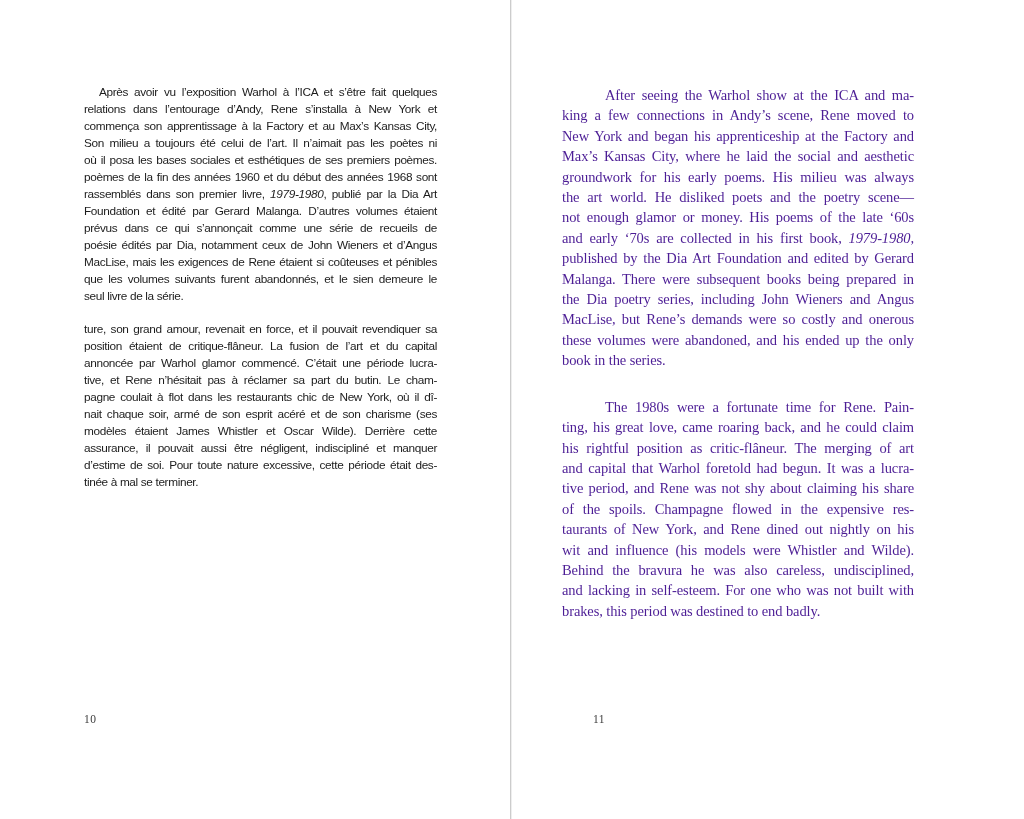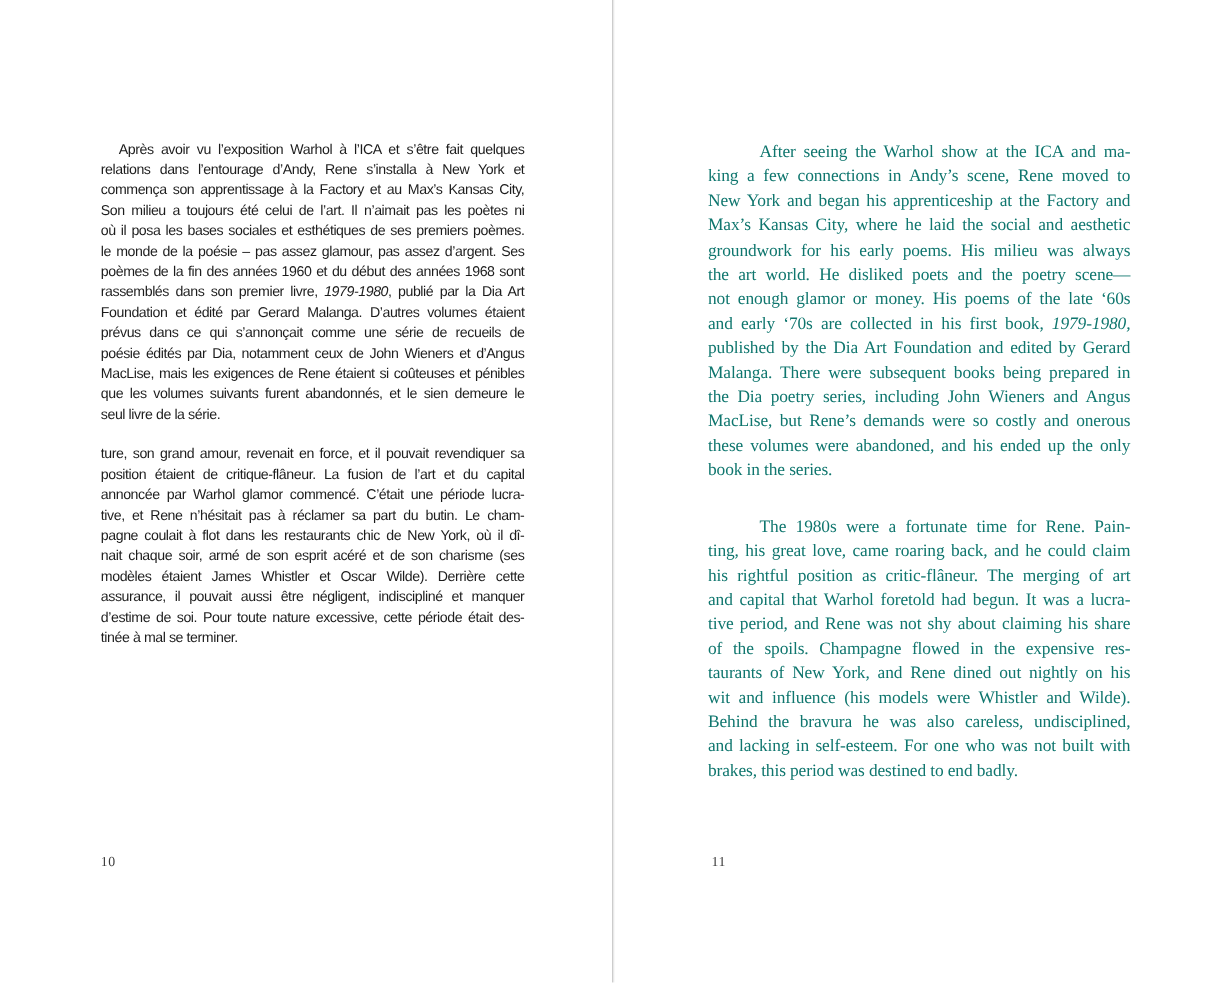--- a/index.html
+++ b/index.html
@@ -18,41 +18,40 @@
     position: absolute;
     left: 510px;
     top: 0;
     width: 1px;
     height: 819px;
     background: #cccccc;
     box-shadow: 1px 0 0 #eeeeee;
   }
   .text-block {
     position: absolute;
-    margin-top: 32px;
   }
   .fr-block {
     left: 84px;
     top: 84px;
     width: 353px;
     font-family: "Liberation Sans", sans-serif;
     font-size: 11.8px;
     line-height: 17px;
     letter-spacing: -0.35px;
     color: #1c1c1c;
   }
   .en-block {
-    left: 590px;
+    left: 562px;
     top: 85px;
     width: 352px;
     font-family: "Liberation Serif", serif;
     font-size: 14.5px;
     line-height: 20.4px;
     letter-spacing: -0.1px;
-    color: #0f766e;
+    color: #4c1d95;
   }
   .fr-block .paragraph + .paragraph { margin-top: 16px; }
   .en-block .paragraph + .paragraph { margin-top: 26px; }
   .line {
     text-align: justify;
     text-align-last: justify;
     white-space: normal;
   }
   .line.last { text-align-last: left; }
   .fr-block .line.first { text-indent: 15px; }
@@ -75,21 +74,20 @@
 <div class="spread">
 
   <div class="page page-left">
     <div class="text-block fr-block">
       <div class="paragraph">
           <div class="line first">Après avoir vu l’exposition Warhol à l’ICA et s’être fait quelques</div>
           <div class="line">relations dans l’entourage d’Andy, Rene s’installa à New York et</div>
           <div class="line">commença son apprentissage à la Factory et au Max’s Kansas City,</div>
           <div class="line">Son milieu a toujours été celui de l’art. Il n’aimait pas les poètes ni</div>
           <div class="line">où il posa les bases sociales et esthétiques de ses premiers poèmes.</div>
-          <div class="line">le monde de la poésie – pas assez glamour, pas assez d’argent. Ses</div>
           <div class="line">poèmes de la fin des années 1960 et du début des années 1968 sont</div>
           <div class="line">rassemblés dans son premier livre, <i>1979-1980</i>, publié par la Dia Art</div>
           <div class="line">Foundation et édité par Gerard Malanga. D’autres volumes étaient</div>
           <div class="line">prévus dans ce qui s’annonçait comme une série de recueils de</div>
           <div class="line">poésie édités par Dia, notamment ceux de John Wieners et d’Angus</div>
           <div class="line">MacLise, mais les exigences de Rene étaient si coûteuses et pénibles</div>
           <div class="line">que les volumes suivants furent abandonnés, et le sien demeure le</div>
           <div class="line last">seul livre de la série.</div>
         </div>
       <div class="paragraph">

